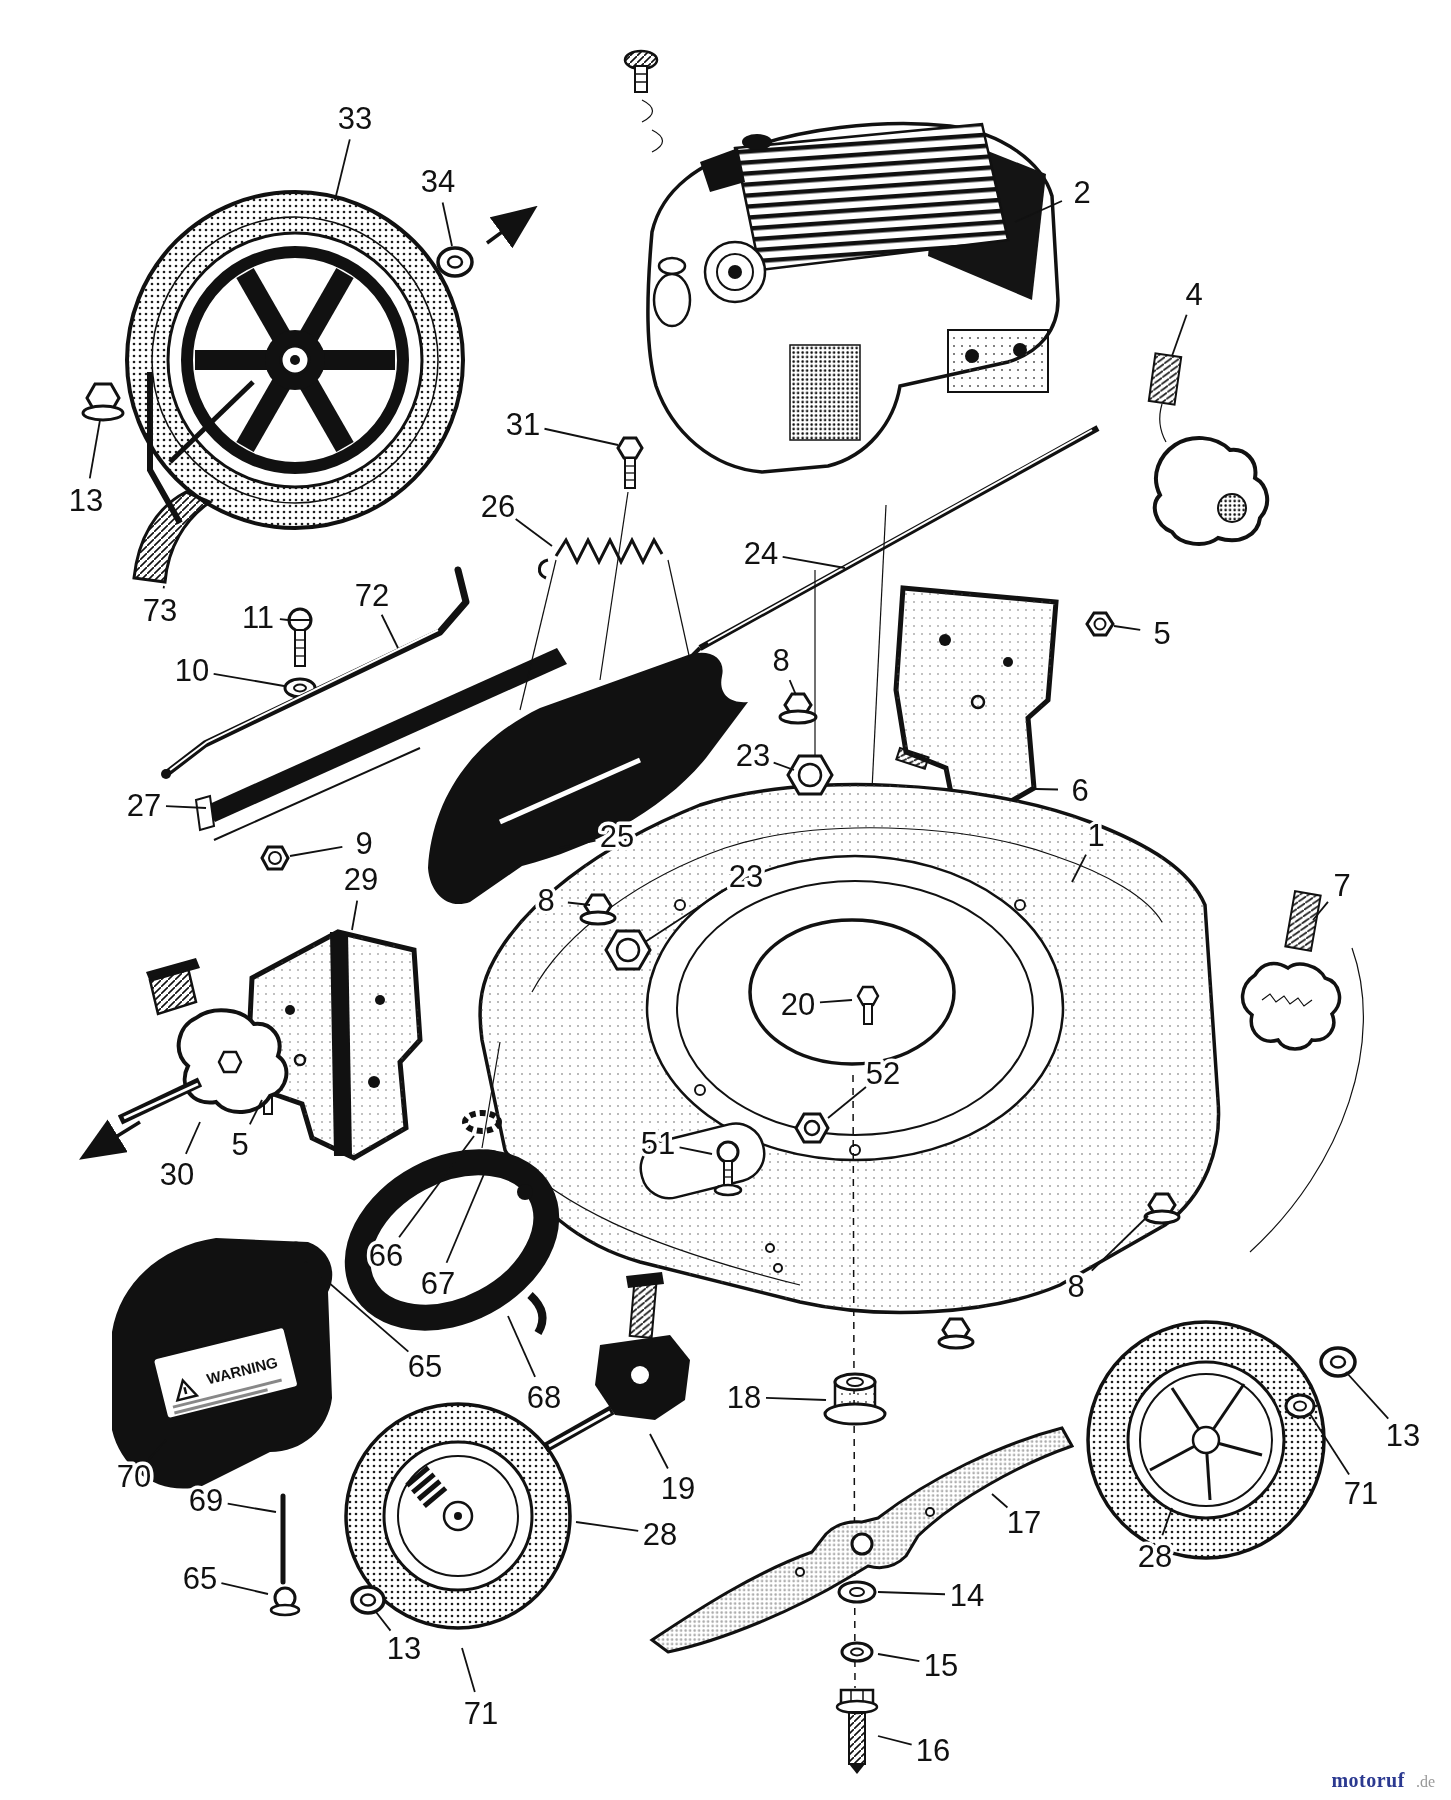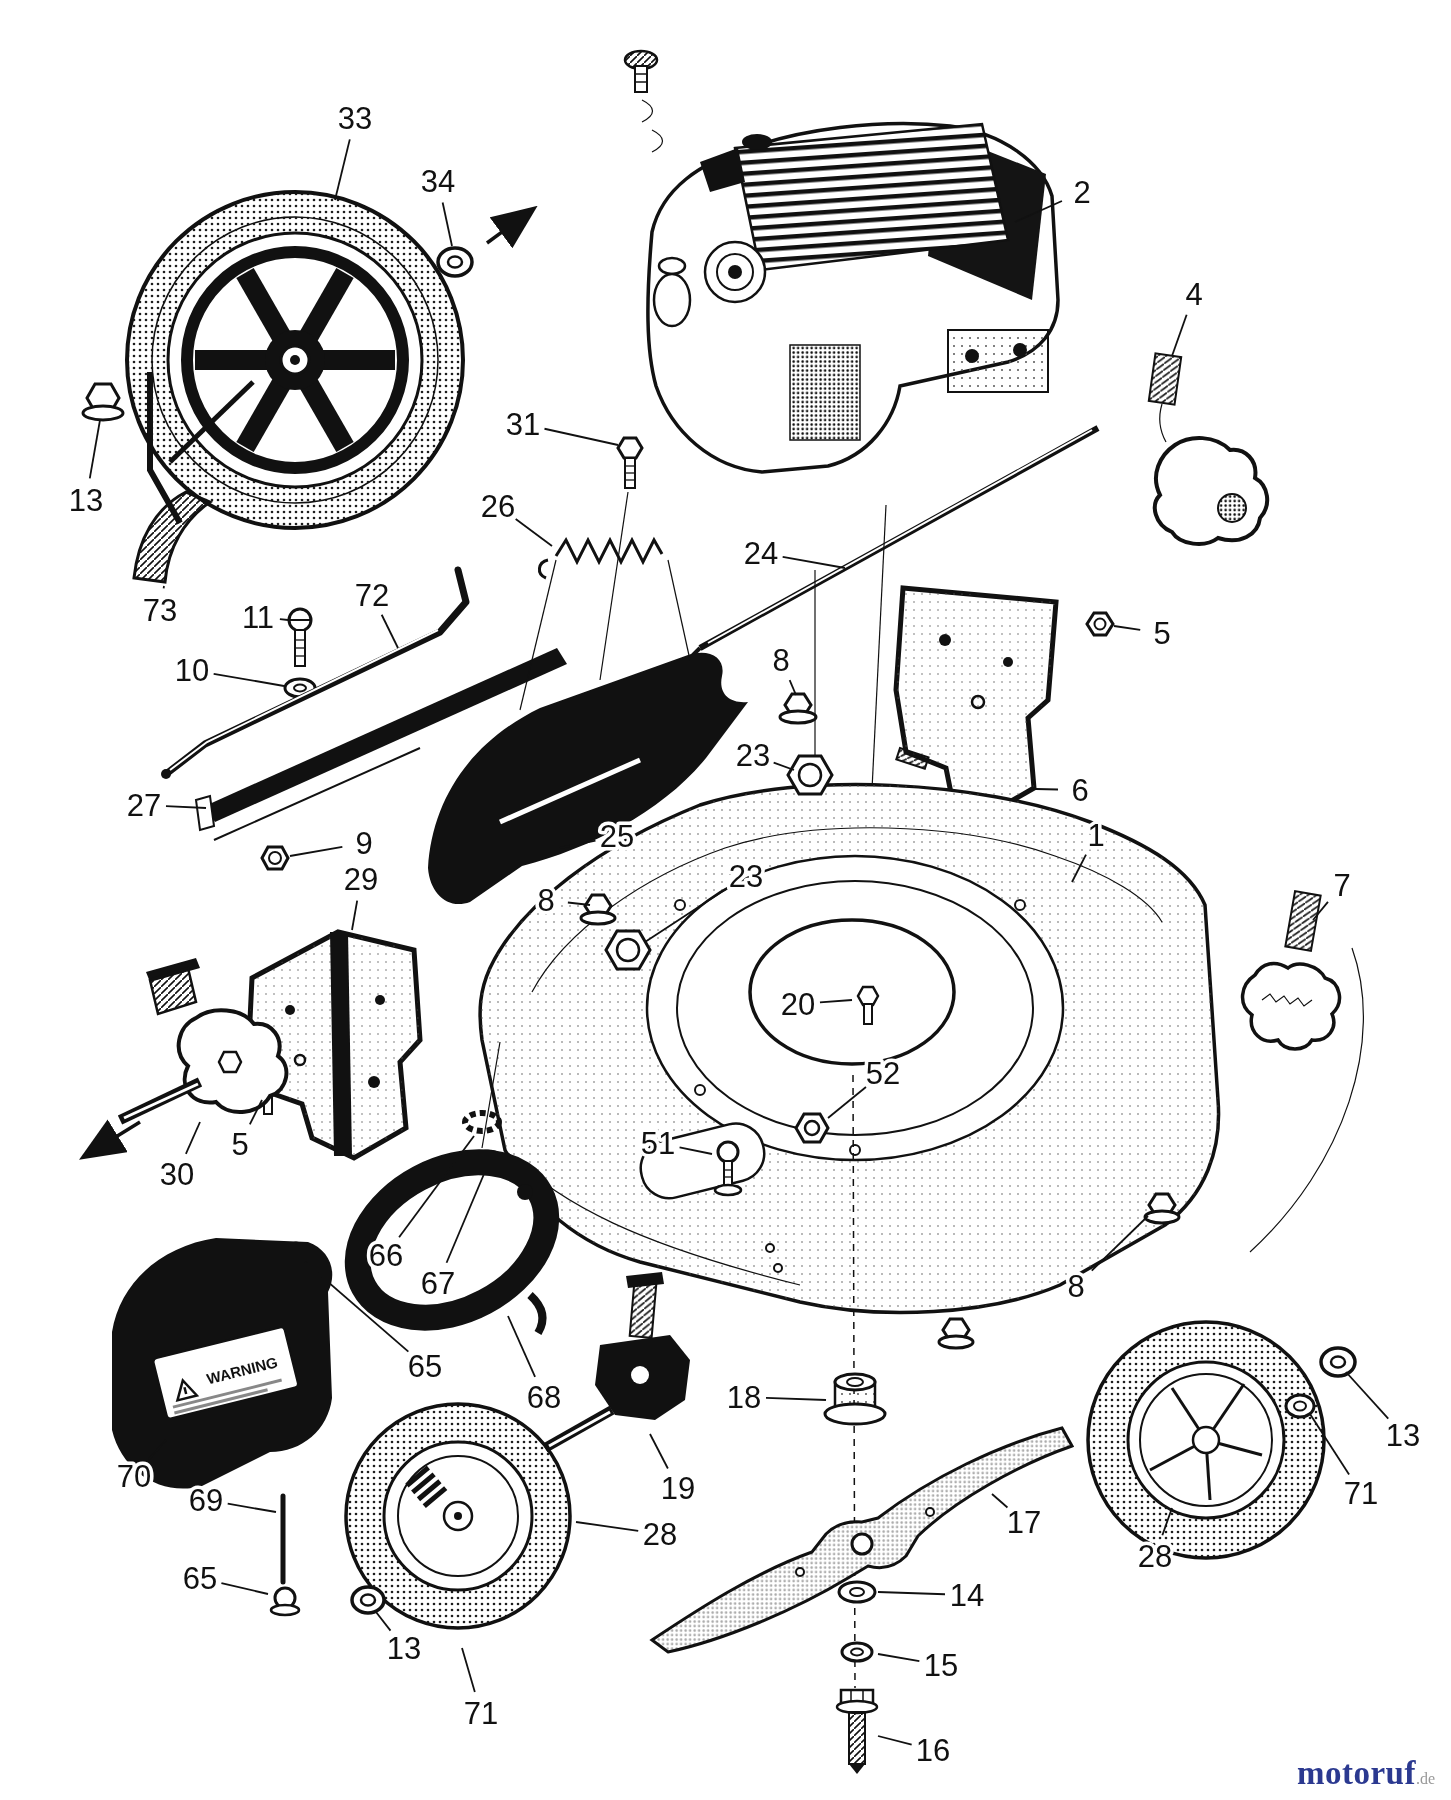--- a/index.html
+++ b/index.html
@@ -9,22 +9,22 @@
   .callout{font-family:"Liberation Sans",sans-serif;font-size:31px;fill:#111;
            text-anchor:middle;dominant-baseline:central;
            stroke:#fff;stroke-width:7px;paint-order:stroke;stroke-linejoin:round;}
   .leader{stroke:#111;stroke-width:1.8;fill:none;}
   .ol{fill:#fff;stroke:#111;}
   .thin{stroke:#111;stroke-width:1.2;fill:none;}
   .sticker-text{font-family:"Liberation Sans",sans-serif;font-size:15px;font-weight:bold;
                 fill:#111;text-anchor:middle;}
   .watermark{position:absolute;right:16px;bottom:8px;font-family:"Liberation Serif",serif;
              white-space:nowrap;}
-  .watermark .brand{font-size:33px;font-weight:bold;color:#2b3990;letter-spacing:.5px;}
-  .watermark .tld{font-size:16px;color:#999;}
+  .watermark .brand{font-size:20px;font-weight:bold;color:#2b3990;letter-spacing:.5px;}
+  .watermark .tld{font-size:16px;color:#999;margin-left:11px;}
 </style>
 </head>
 <body>
 
 <div class="stage">
 
 <svg id="diagram-svg" width="1451" height="1800" viewBox="0 0 1451 1800">
   <defs>
     <pattern id="tire" width="6" height="6" patternUnits="userSpaceOnUse">
       <circle cx="2" cy="2" r="1.3" fill="#1c1c1c"></circle>

